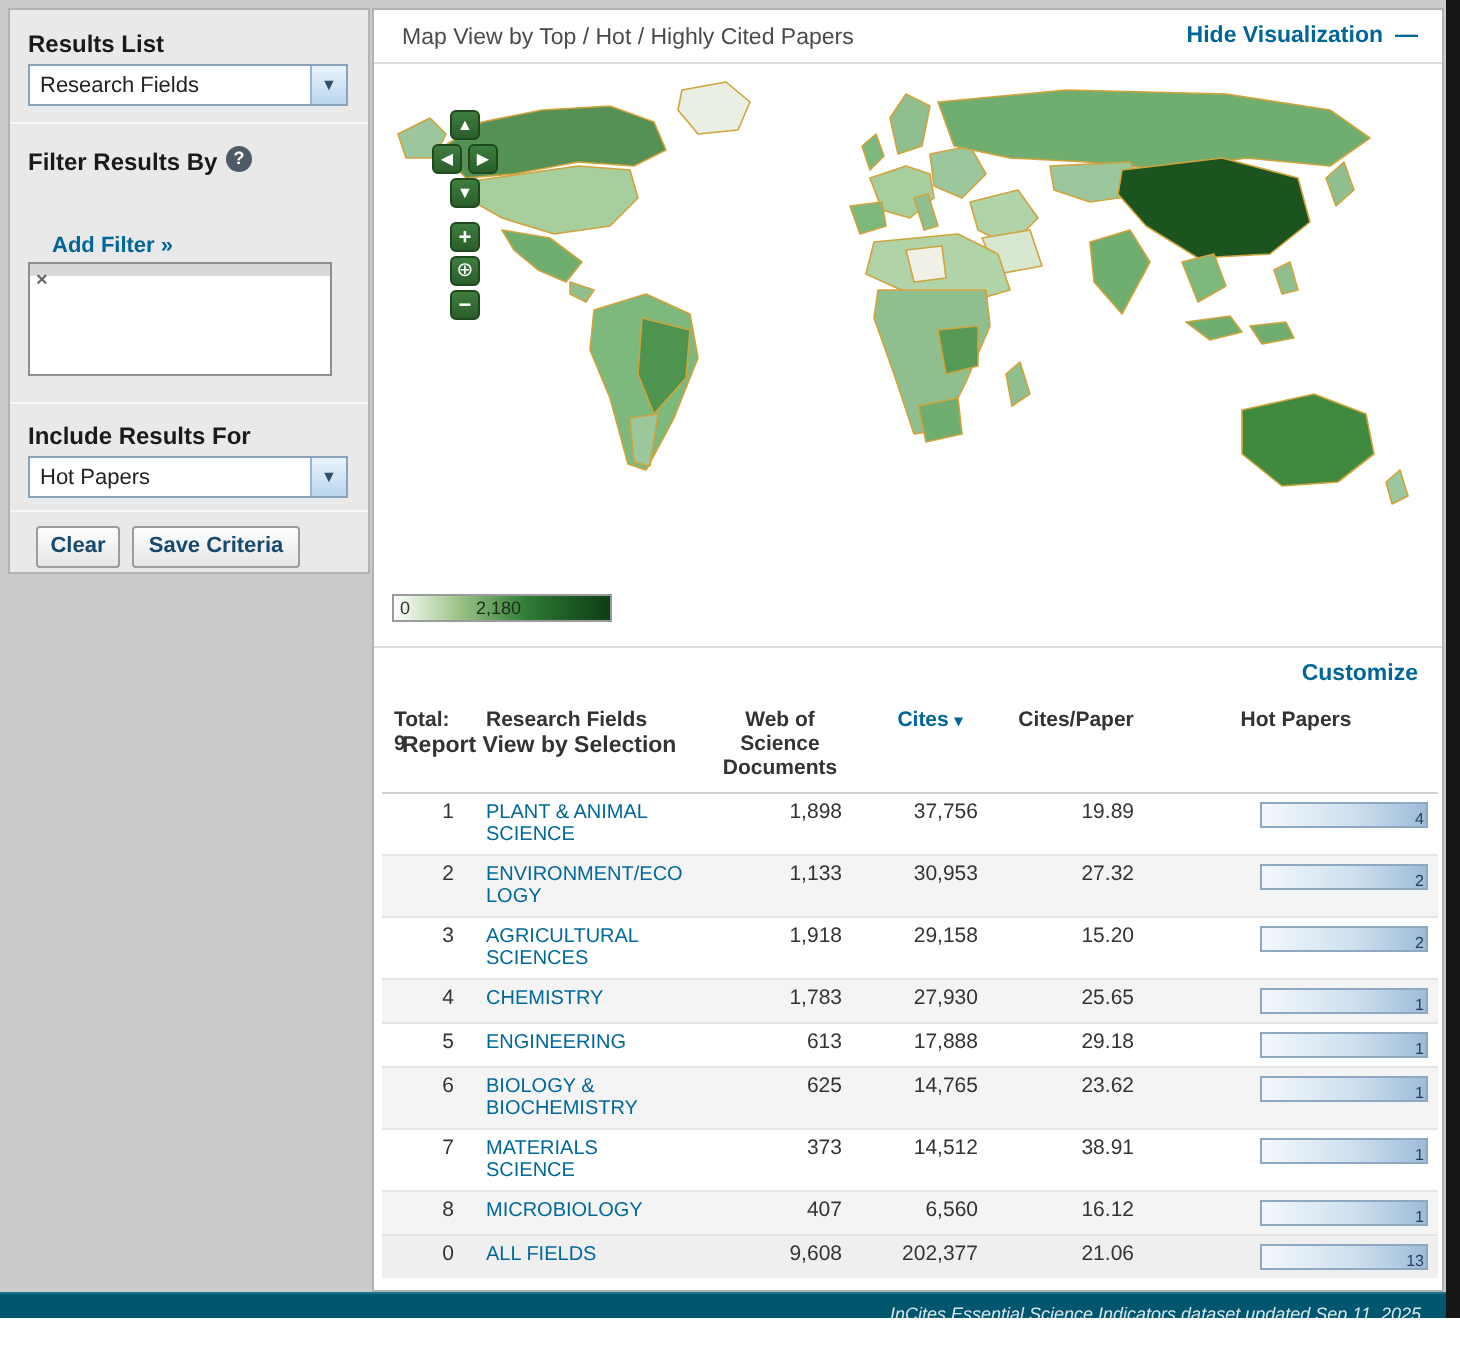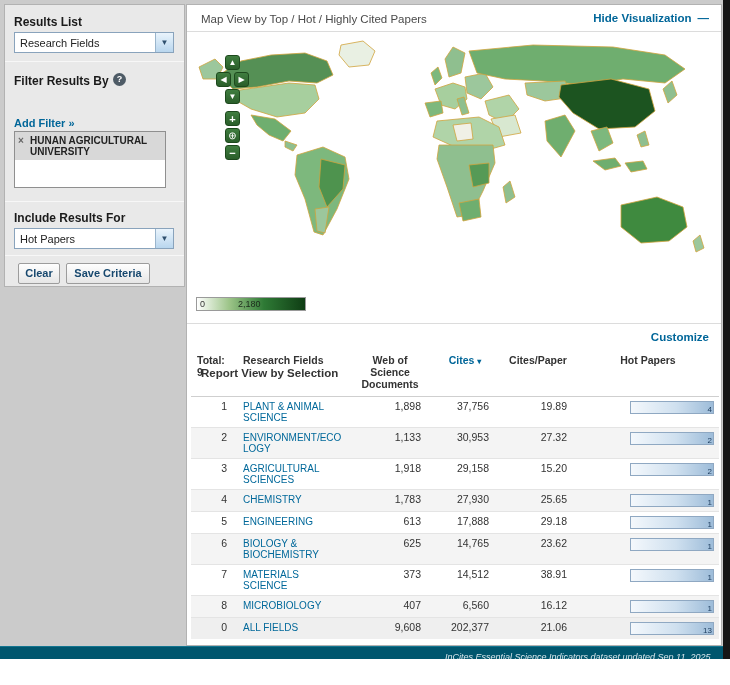--- a/index.html
+++ b/index.html
@@ -74,25 +74,24 @@
     <div class="sidebar">
       <div class="sb-label" style="top:10px;">Results List</div>
       <div class="select" style="top:27px;">
         <span class="val">Research Fields</span>
         <span class="arrow">▼</span>
       </div>
       <div class="sb-div" style="top:56px;"></div>
 
       <div class="sb-label" style="top:69px;">Filter Results By</div>
       <span class="help" style="left:108px; top:68px;">?</span>
-      <a class="addfilter" style="top:112px;">Add Filter »</a>
+      <a class="addfilter" style="top:112px;margin-left:12px;">Add Filter »</a>
       <div class="filterbox" style="top:126px;">
         <div class="filteritem">
           <span class="x">×</span>
-          <span>HUNAN AGRICULTURAL UNIVERSITY</span>
         </div>
       </div>
 
       <div class="sb-div" style="top:196px;"></div>
       <div class="sb-label" style="top:206px;">Include Results For</div>
       <div class="select" style="top:223px;">
         <span class="val">Hot Papers</span>
         <span class="arrow">▼</span>
       </div>
       <div class="sb-div" style="top:250px;"></div>

